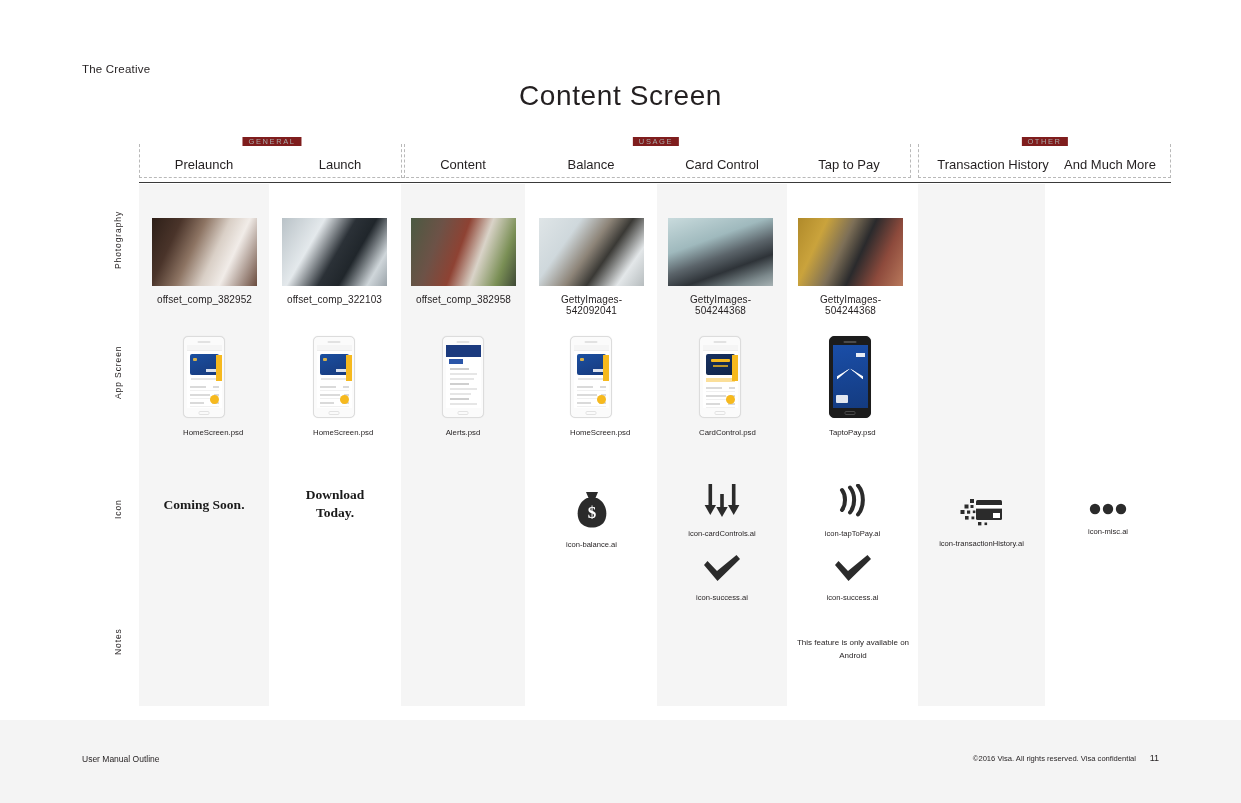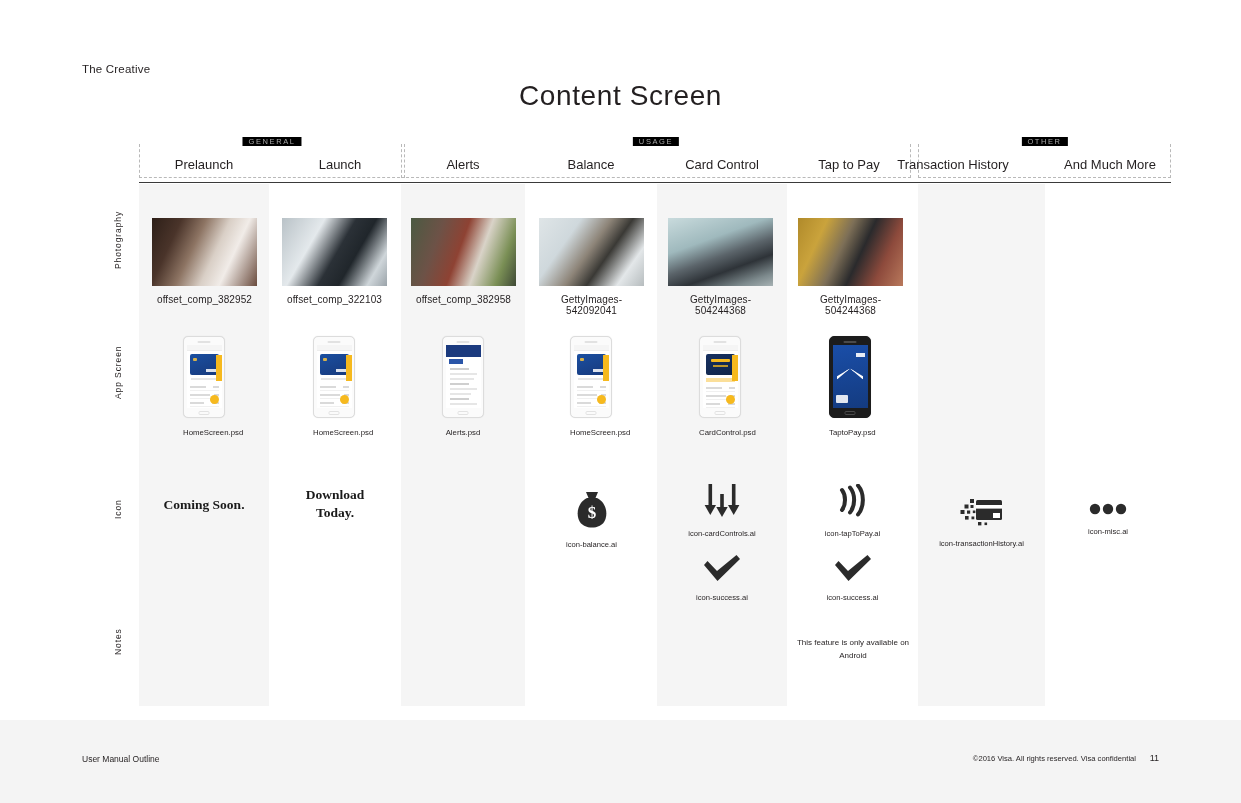--- a/index.html
+++ b/index.html
@@ -36,21 +36,21 @@
     position: absolute; top: 0; height: 34px;
     border: 1px dashed #b9b9b9;
     border-top: none;
   }
   .group::before, .group::after {
     content: ""; position: absolute; top: -1px; height: 0;
     border-top: 1px dashed #b9b9b9;
   }
   .group-label {
     position: absolute; top: -7px; left: 50%; transform: translateX(-50%);
-    background: #000000; padding: 0 6px;
+    background: #7f1d1d; padding: 0 6px;
     font-size: 7.5px; letter-spacing: 1.6px; color: #a8a8a8;
   }
   .g-general { left: 0;   width: 266px; }
   .g-usage   { left: 262px; width: 510px; }
   .g-other   { left: 779px; width: 253px; }
 
   .colhead-row {
     position: absolute; left: 139px; top: 157px; width: 1032px; height: 24px;
   }
   .colhead {
@@ -207,25 +207,25 @@
       <span class="group-label">USAGE</span>
     </div>
     <div class="group g-other">
       <span class="group-label">OTHER</span>
     </div>
   </div>
 
   <div class="colhead-row">
     <div class="colhead" style="left:0px;width:130px">Prelaunch</div>
     <div class="colhead" style="left:136px;width:130px">Launch</div>
-    <div class="colhead" style="left:262px;width:124px">Alerts</div>
+    <div class="colhead" style="left:262px;width:124px">Content</div>
     <div class="colhead" style="left:390px;width:124px">Balance</div>
     <div class="colhead" style="left:518px;width:130px">Card Control</div>
     <div class="colhead" style="left:648px;width:124px">Tap to Pay</div>
-    <div class="colhead" style="left:749px;width:130px">Transaction History</div>
+    <div class="colhead" style="left:789px;width:130px">Transaction History</div>
     <div class="colhead" style="left:910px;width:122px">And Much More</div>
   </div>
 
   <div class="rule"></div>
 
   <div class="rowlabels">
     <div class="rowlabel" style="top:8px;height:96px">Photography</div>
     <div class="rowlabel" style="top:140px;height:96px">App Screen</div>
     <div class="rowlabel" style="top:300px;height:50px">Icon</div>
     <div class="rowlabel" style="top:430px;height:56px">Notes</div>

